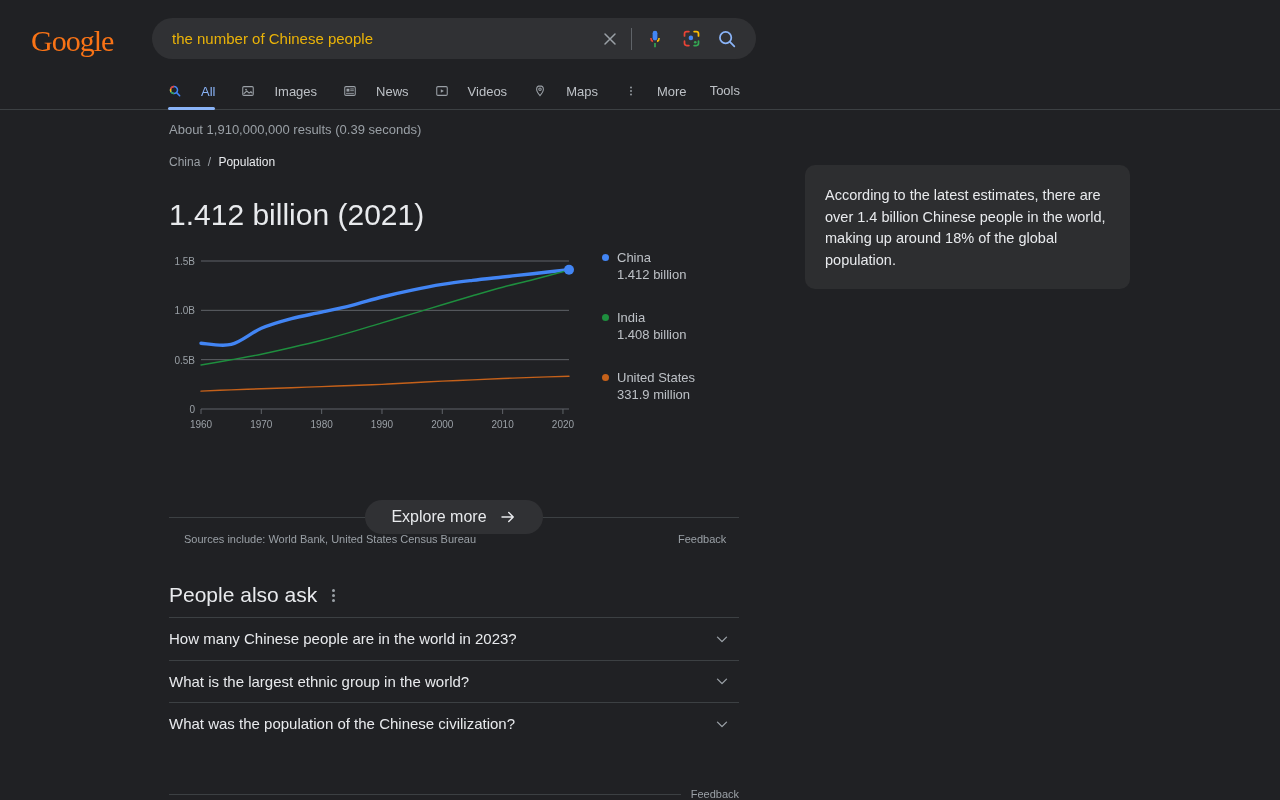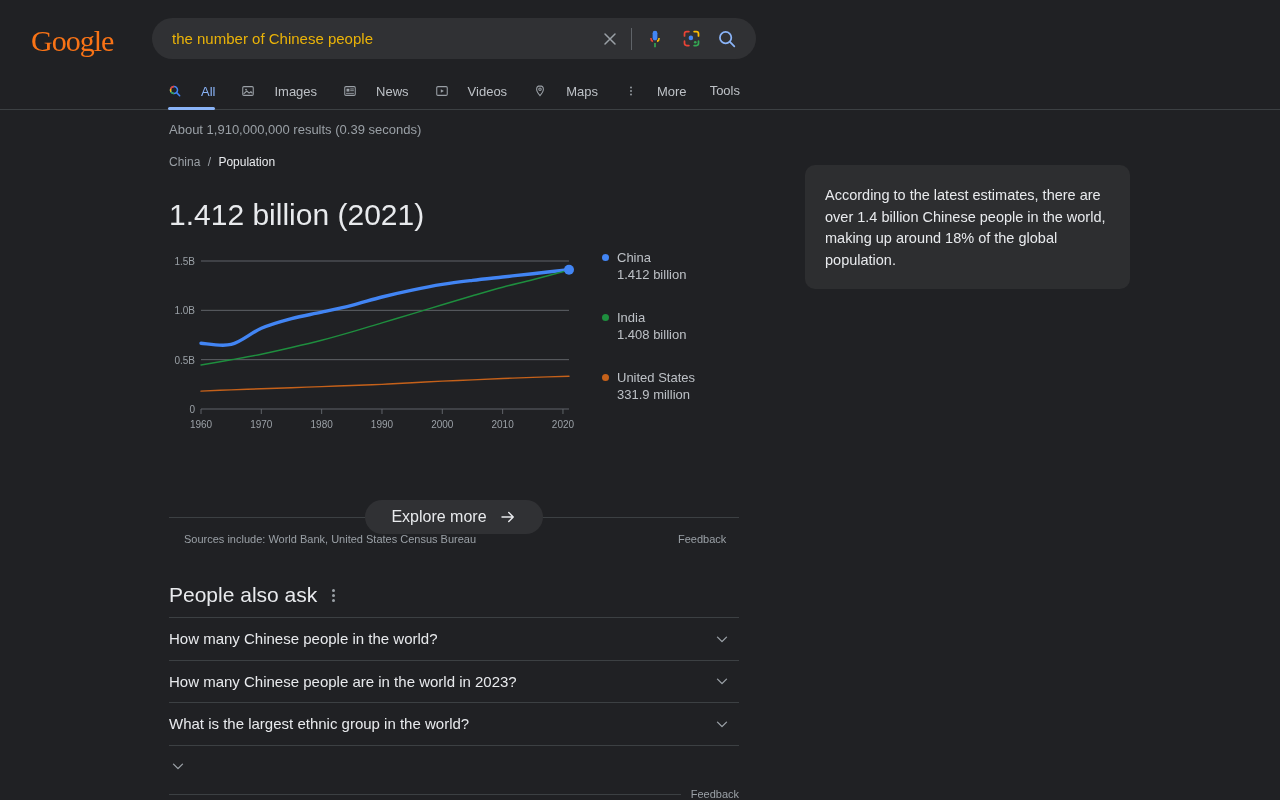--- a/index.html
+++ b/index.html
@@ -464,44 +464,37 @@
       <span class="paa-title">People also ask</span>
       <span class="kebab">
         <i></i>
           <i></i>
           <i></i>
       </span>
     </div>
 
     <div class="paa-list">
       <div class="paa-item">
-        <span>How many Chinese people in the world?</span>
-        <span class="chev">
-          <svg width="18" height="18" viewBox="0 0 24 24" style="display:block">
-            <path d="M6 9.5 L12 15.5 L18 9.5" fill="none" stroke="#9aa0a6" stroke-width="1.8" stroke-linecap="round" stroke-linejoin="round"></path>
-          </svg>
-        </span>
-      </div>
-      <div class="paa-item">
         <span>How many Chinese people are in the world in 2023?</span>
         <span class="chev">
           <svg width="18" height="18" viewBox="0 0 24 24" style="display:block">
             <path d="M6 9.5 L12 15.5 L18 9.5" fill="none" stroke="#9aa0a6" stroke-width="1.8" stroke-linecap="round" stroke-linejoin="round"></path>
           </svg>
         </span>
       </div>
       <div class="paa-item">
         <span>What is the largest ethnic group in the world?</span>
         <span class="chev">
           <svg width="18" height="18" viewBox="0 0 24 24" style="display:block">
             <path d="M6 9.5 L12 15.5 L18 9.5" fill="none" stroke="#9aa0a6" stroke-width="1.8" stroke-linecap="round" stroke-linejoin="round"></path>
           </svg>
         </span>
       </div>
       <div class="paa-item">
+        <span>What was the population of the Chinese civilization?</span>
         <span class="chev">
           <svg width="18" height="18" viewBox="0 0 24 24" style="display:block">
             <path d="M6 9.5 L12 15.5 L18 9.5" fill="none" stroke="#9aa0a6" stroke-width="1.8" stroke-linecap="round" stroke-linejoin="round"></path>
           </svg>
         </span>
       </div>
     </div>
 
     <div class="paa-footer">
       <span class="fline"></span>

